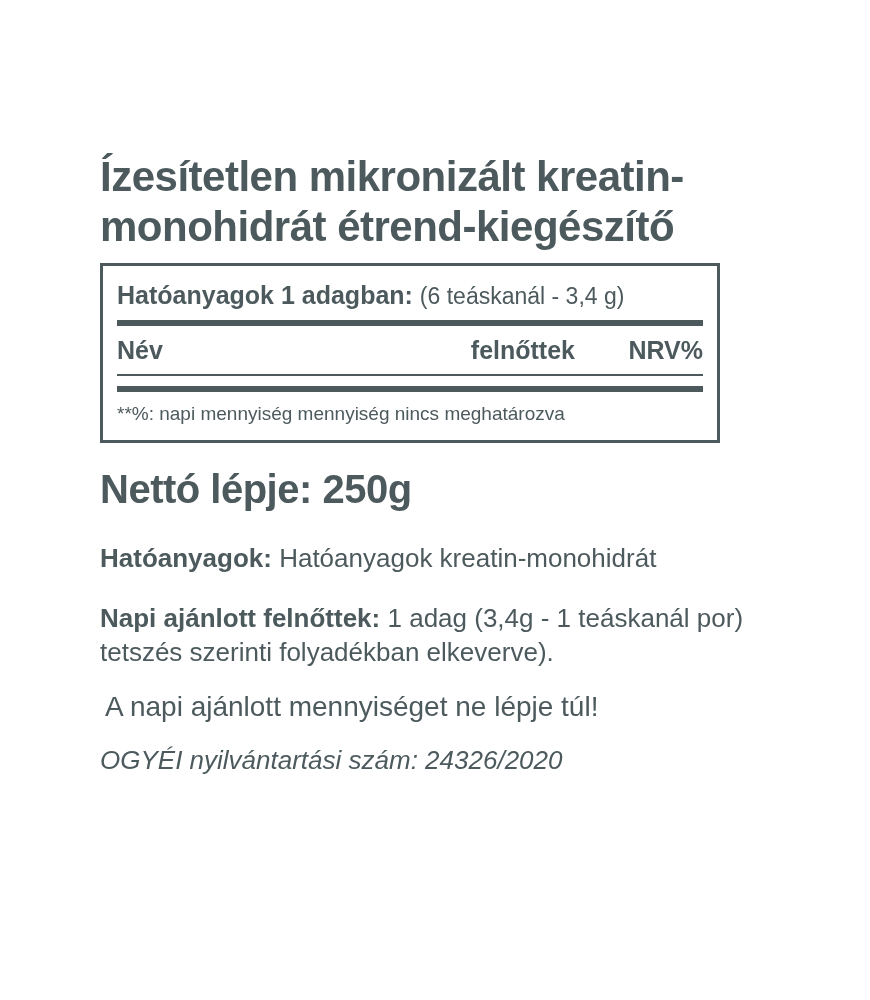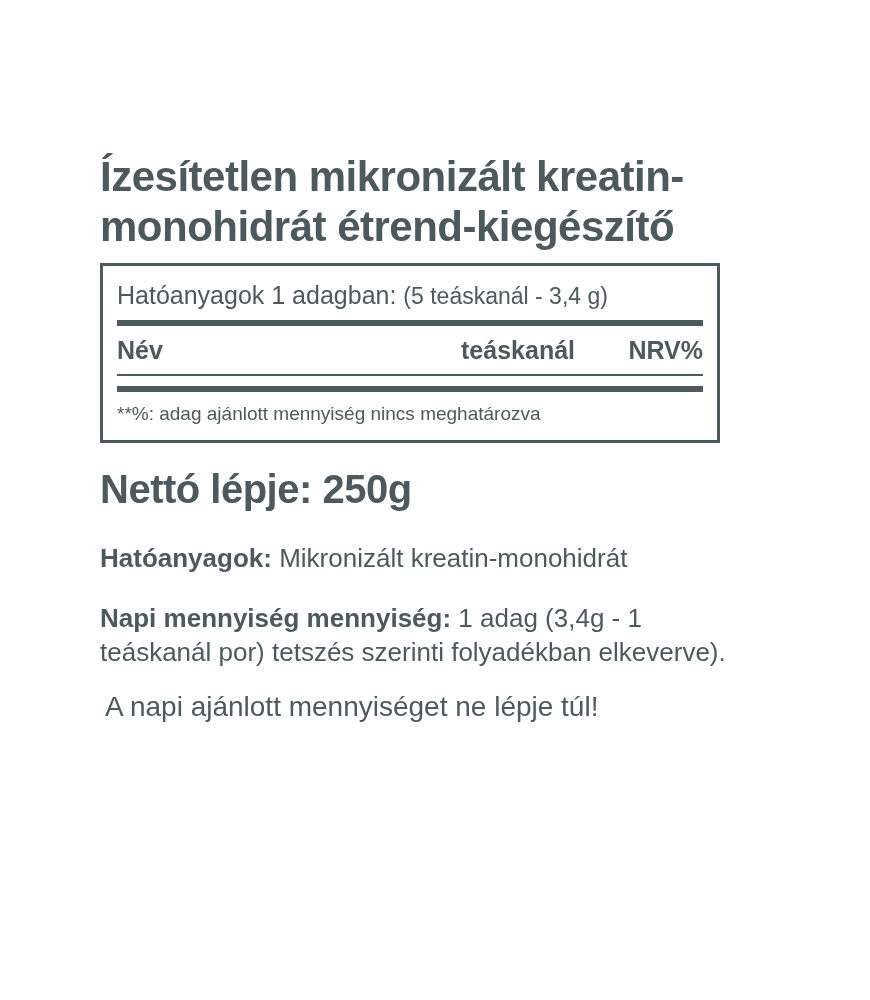--- a/index.html
+++ b/index.html
@@ -32,21 +32,21 @@
     margin-top: 10px;
     width: 620px;
     border: 3px solid #4d5a5d;
     padding: 12px 14px 12px 14px;
   }
   .facts-header {
     font-size: 25px;
     line-height: 1.2;
     padding-top: 2px;
   }
-  .facts-header .hd-bold { font-weight: normal; }
+  .facts-header .hd-bold { font-weight: bold; }
   .facts-header .hd-note { font-weight: normal; font-size: 23px; }
   .rule-thick {
     height: 6px;
     background: #4d5a5d;
     margin: 10px 0 0 0;
   }
   .rule-thin {
     height: 2px;
     background: #4d5a5d;
     margin: 9px 0 0 0;
@@ -95,50 +95,51 @@
 <body>
 
 <div class="sheet">
 
   <div class="title">Ízesítetlen mikronizált kreatin-monohidrát étrend-kiegészítő</div>
 
   <div class="facts-table">
 
     <div class="facts-header">
       <span class="hd-bold">Hatóanyagok 1 adagban:</span>
-      <span class="hd-note">(5 teáskanál - 3,4 g)</span>
+      <span class="hd-note">(6 teáskanál - 3,4 g)</span>
     </div>
 
     <div class="rule-thick"></div>
 
     <div class="t-row head">
       <span class="c-name">Név</span>
-      <span class="c-amt">teáskanál</span>
+      <span class="c-amt">felnőttek</span>
       <span class="c-nrv">NRV%</span>
     </div>
 
     <div class="rule-thin"></div>
 
 
     <div class="rule-thick"></div>
 
     <div class="footnotes">
-      <div>**%: adag ajánlott mennyiség nincs meghatározva</div>
+      <div>**%: napi mennyiség mennyiség nincs meghatározva</div>
     </div>
 
   </div>
 
   <div class="net-weight">Nettó lépje: 250g</div>
 
   <div class="para para-ingredients">
     <span class="p-label">Hatóanyagok:</span>
-    <span>Mikronizált kreatin-monohidrát</span>
+    <span>Hatóanyagok kreatin-monohidrát</span>
   </div>
 
   <div class="para para-dose">
-    <span class="p-label">Napi mennyiség mennyiség:</span>
+    <span class="p-label">Napi ajánlott felnőttek:</span>
     <span>1 adag (3,4g - 1 teáskanál por) tetszés szerinti folyadékban elkeverve).</span>
   </div>
 
   <div class="warning">A napi ajánlott mennyiséget ne lépje túl!</div>
 
+  <div class="registration">OGYÉI nyilvántartási szám: 24326/2020</div>
 
 </div>
 
 </body></html>

